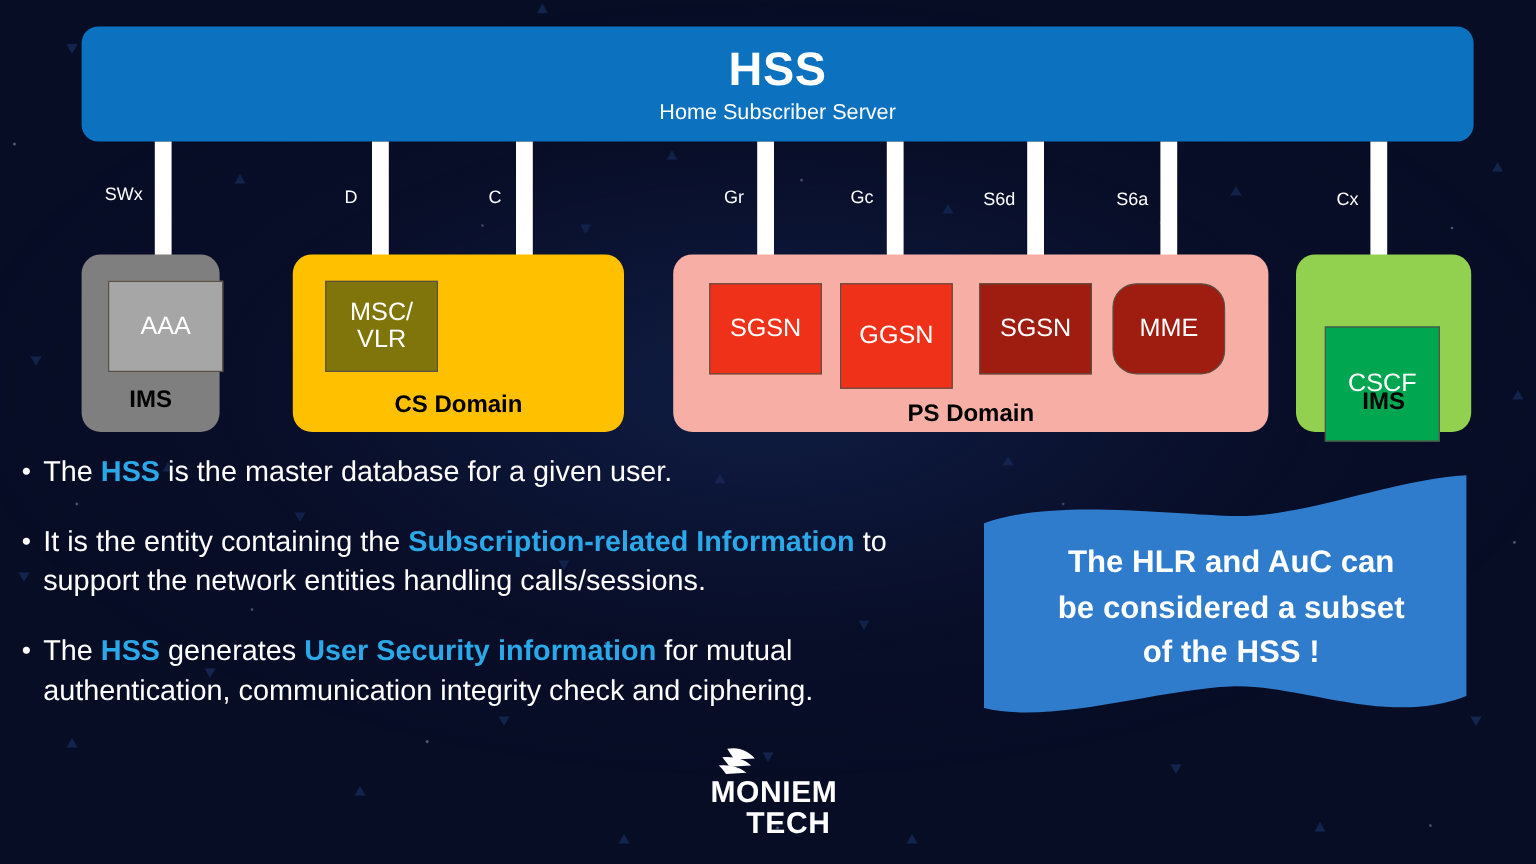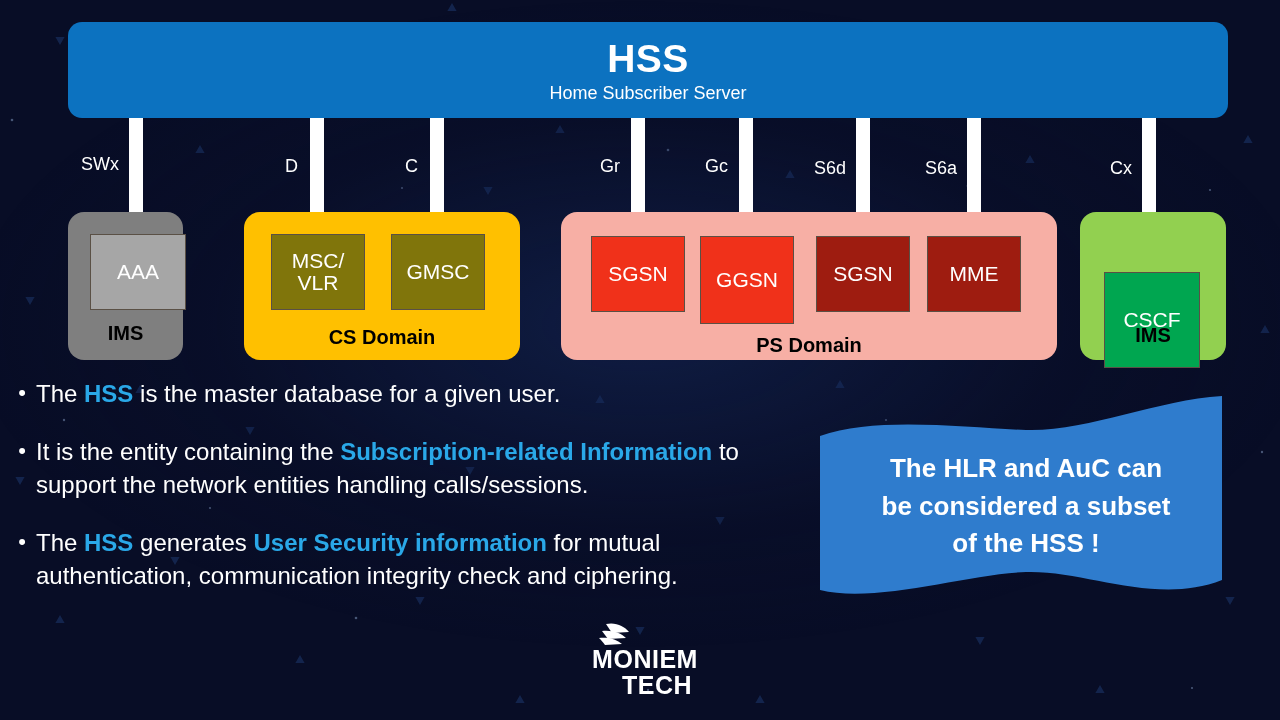--- a/index.html
+++ b/index.html
@@ -35,21 +35,21 @@
     top:0;width:14px;background:#ffffff;
   }
   .arrow .head{
     position:absolute;left:50%;transform:translateX(-50%);
     bottom:0;width:0;height:0;
     border-left:15px solid transparent;
     border-right:15px solid transparent;
     border-top:18px solid #ffffff;
   }
   .if-label{
-    position:absolute;font-size:18px;color:#ffffff;white-space:nowrap;
+    position:absolute;font-size:15px;color:#ffffff;white-space:nowrap;
     transform:translateX(-100%);
   }
 
   
   .domain{
     position:absolute;border-radius:16px;
     box-sizing:border-box;
   }
   .domain-label{
     position:absolute;left:0;right:0;text-align:center;
@@ -226,37 +226,34 @@
       <span>AAA</span>
     </div>
     <div class="domain-label" style="top:110px;">IMS</div>
   </div>
 
   <div class="domain d-cs">
     <div class="node n-olive" style="left:27px;top:22px;width:94px;height:76px;flex-direction:column;">
       <span>MSC/</span>
       <span>VLR</span>
     </div>
-    <div class="node n-olive" style="left:147px;top:22px;width:94px;height:76px;">
-      <span>GMSC</span>
-    </div>
     <div class="domain-label" style="top:114px;">CS Domain</div>
   </div>
 
   <div class="domain d-ps">
     <div class="node n-red" style="left:30px;top:24px;width:94px;height:76px;">
       <span>SGSN</span>
     </div>
     <div class="node n-red" style="left:139px;top:24px;width:94px;height:88px;">
       <span>GGSN</span>
     </div>
     <div class="node n-darkred" style="left:255px;top:24px;width:94px;height:76px;">
       <span>SGSN</span>
     </div>
-    <div class="node n-darkred" style="left:366px;top:24px;width:94px;height:76px;">
+    <div class="node n-darkred" style="left:366px;top:24px;width:94px;height:76px;border-radius:20px;">
       <span>MME</span>
     </div>
     <div class="domain-label" style="top:122px;">PS Domain</div>
   </div>
 
   <div class="domain d-ims-right">
     <div class="node n-green" style="left:24px;top:24px;width:96px;height:96px;margin-top:36px;">
       <span>CSCF</span>
     </div>
     <div class="domain-label" style="top:112px;">IMS</div>

